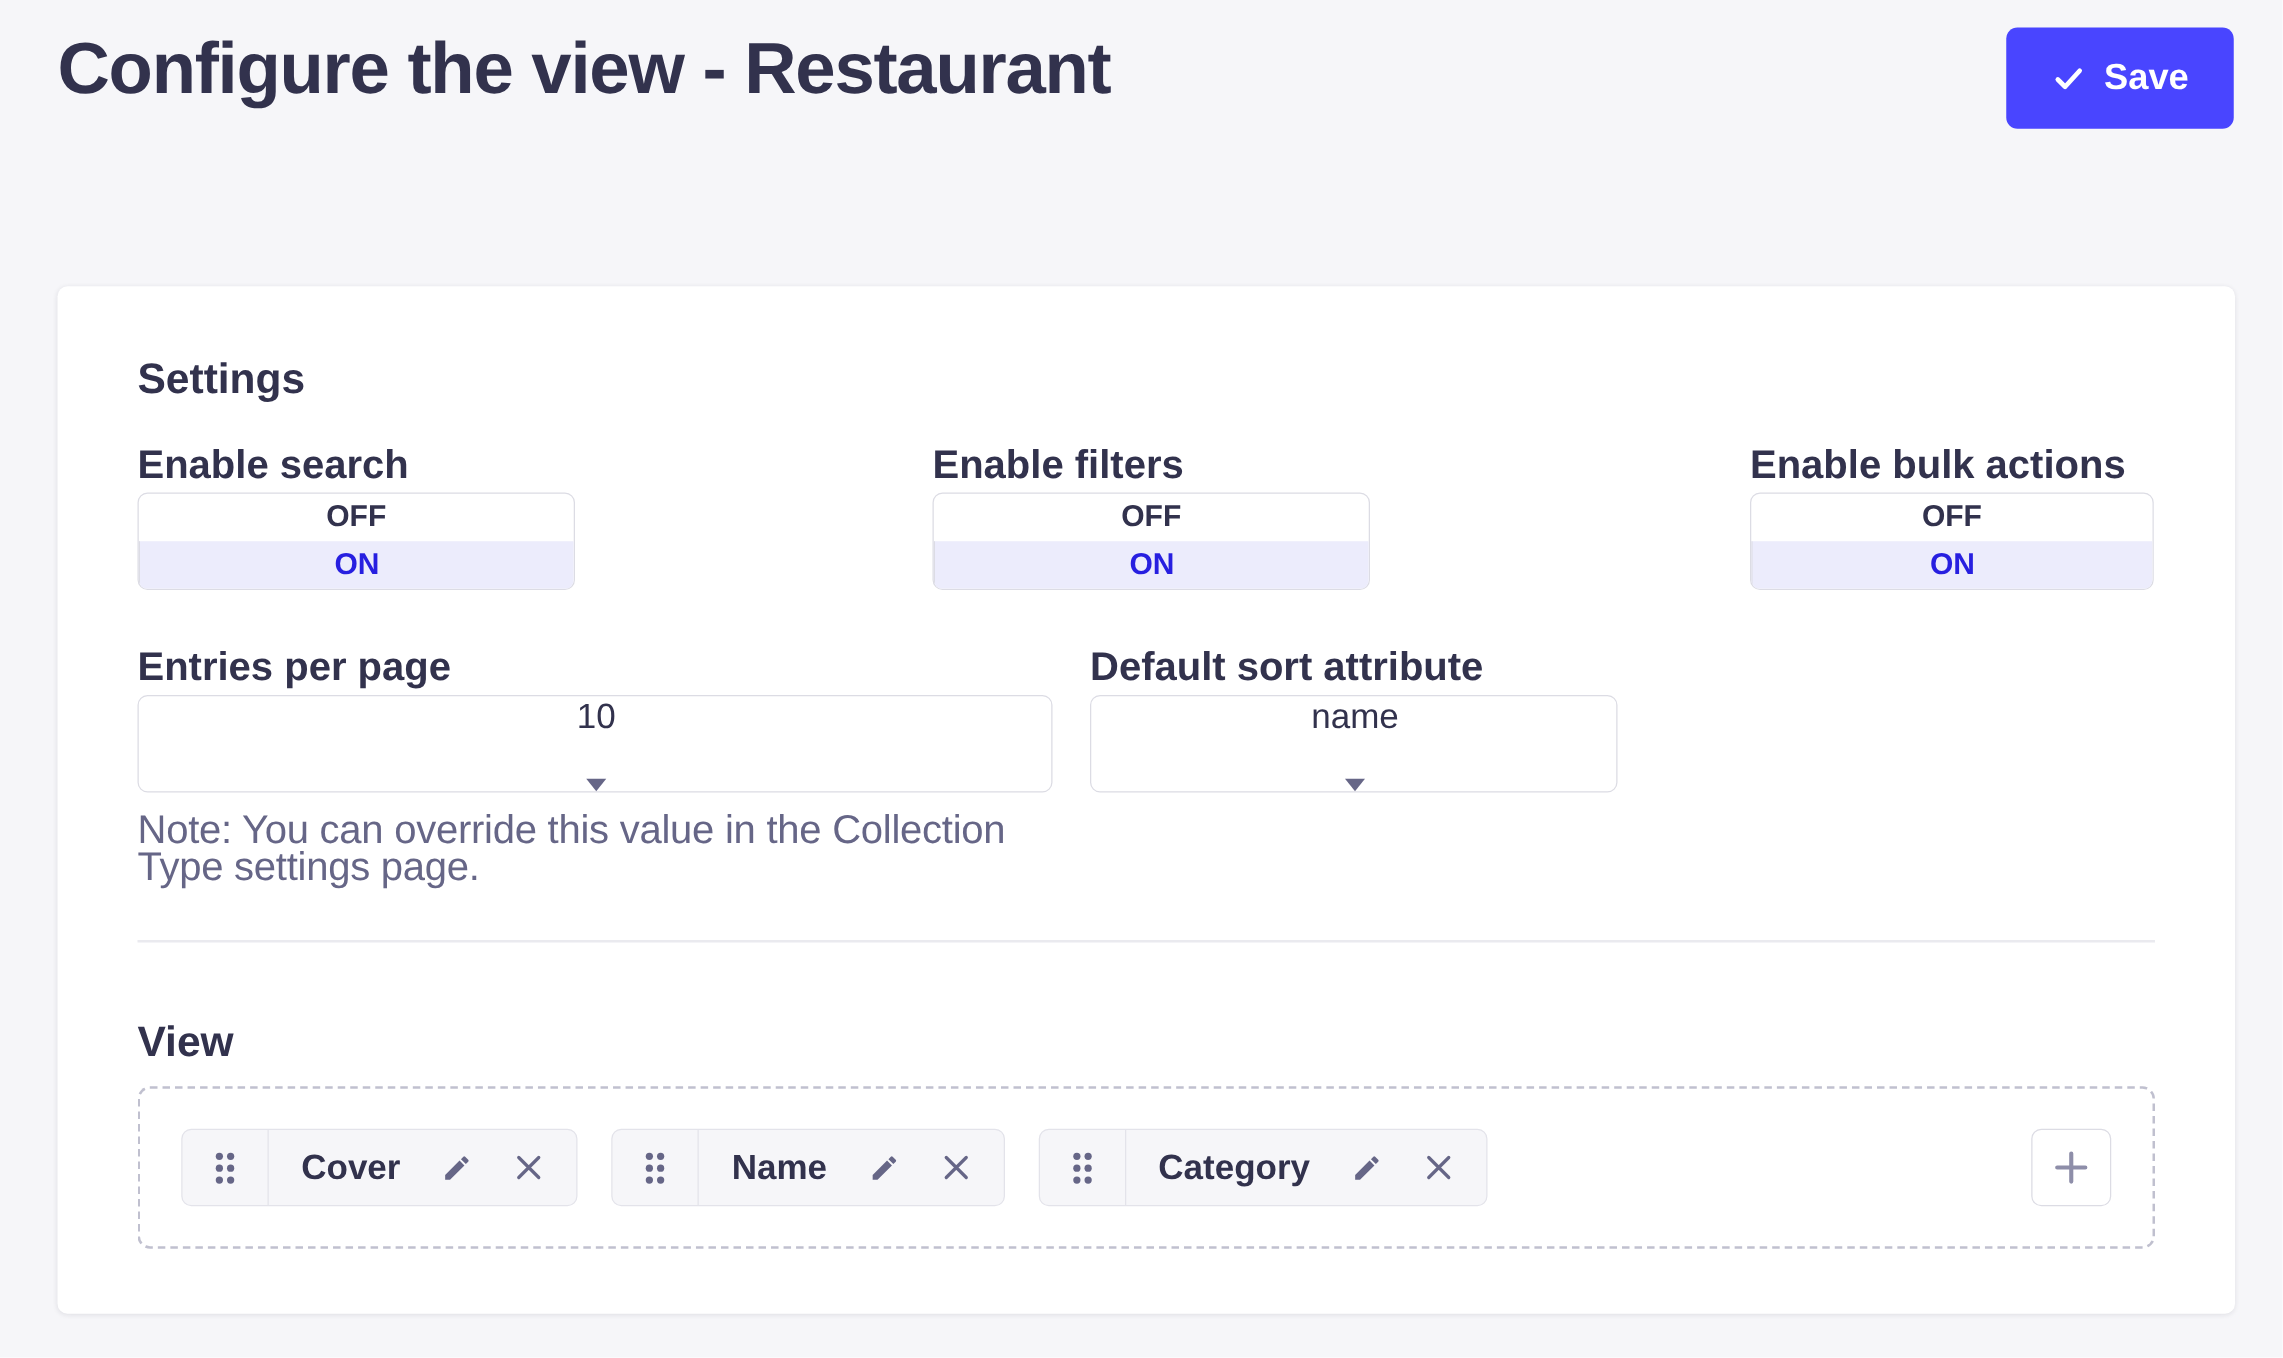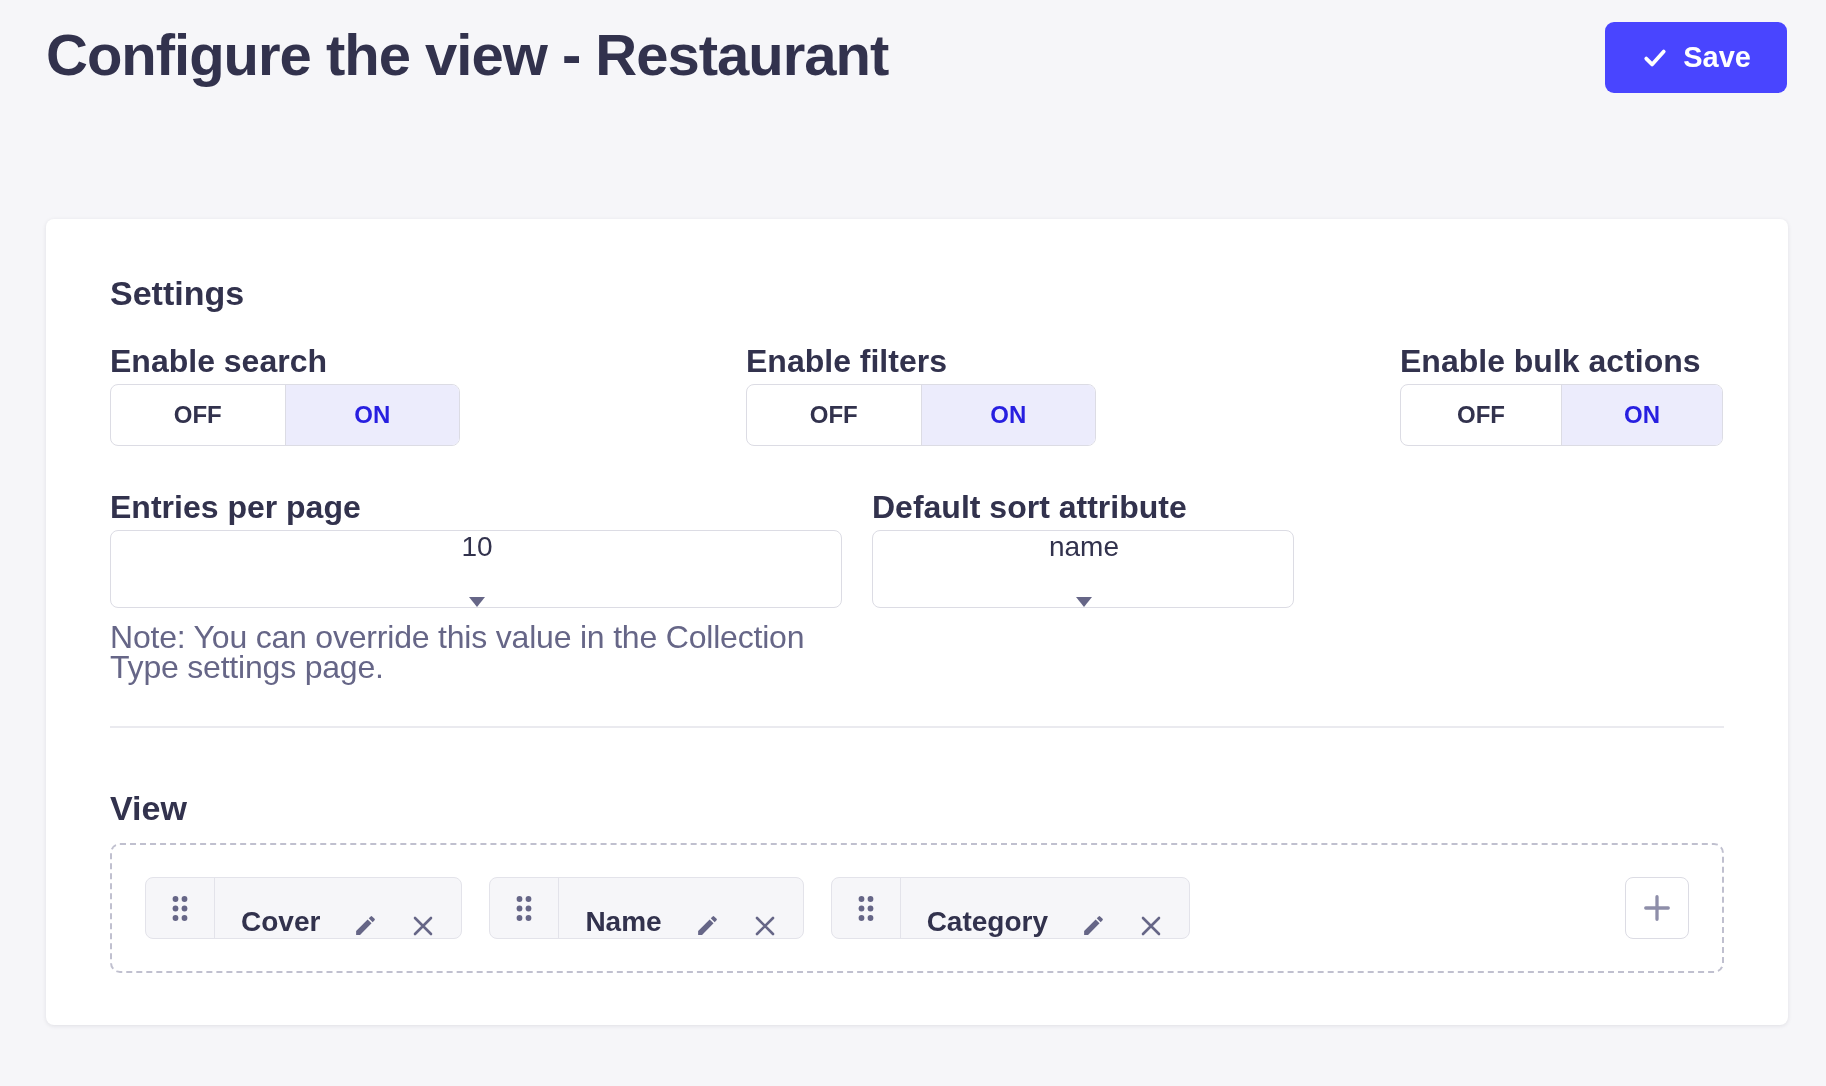--- a/index.html
+++ b/index.html
@@ -29,21 +29,21 @@
     padding:22px 39px 0 46px;
   }
   .page-title{
     font-size:58px;font-weight:bold;letter-spacing:-1px;line-height:1.15;color:var(--text);
   }
   .page-subtitle{
     margin-top:12px;font-size:28px;letter-spacing:-0.2px;color:var(--muted);line-height:34px;
   }
   .save-btn{
     display:flex;align-items:center;gap:14px;
-    height:71px;padding:0 36px;margin-top:0;
+    height:81px;padding:0 36px;margin-top:0;
     background:var(--primary);color:#fff;border:none;border-radius:9px;
     font-family:inherit;font-size:29px;font-weight:bold;cursor:pointer;
   }
   
   .card{
     margin:126px 38px 0 46px;
     background:#fff;border-radius:8px;
     box-shadow:0 1px 4px rgba(33,33,52,0.1);
     padding:56px 64px 52px;
   }
@@ -52,22 +52,22 @@
   }
   
   .toggle-row{
     display:grid;grid-template-columns:636px 654px 1fr;
     margin-top:34px;
   }
   .field-label{
     font-size:32px;font-weight:bold;color:var(--text);line-height:30px;margin-bottom:8px;
   }
   .toggle{
-    display:flex;width:350px;height:62px;
-    background:#fff;border:1px solid var(--border);border-radius:8px;overflow:hidden;
+    display:flex;width:350px;height:78px;
+    background:#fff;border:1px solid var(--border);border-radius:8px;overflow:hidden;flex-direction:column;
   }
   .toggle-col-3 .toggle{width:323px;}
   .toggle .seg{
     flex:1;display:flex;align-items:center;justify-content:center;
     background:transparent;border:none;cursor:pointer;
     font-family:inherit;font-size:24px;font-weight:bold;color:var(--text);
   }
   .toggle .seg.on{
     background:var(--on-bg);color:var(--on-text);border-left:1px solid var(--border);
   }
@@ -103,21 +103,21 @@
   .pill{
     display:flex;align-items:stretch;height:62px;
     background:var(--pill-bg);border:1px solid var(--pill-border);border-radius:8px;
     cursor:grab;
   }
   .pill-drag{
     width:69px;display:flex;align-items:center;justify-content:center;
     border-right:1px solid var(--pill-border);cursor:grab;
   }
   .pill-body{
-    display:flex;align-items:flex-end;gap:33px;padding:0 26px;
+    display:flex;align-items:center;gap:33px;padding:0 26px;
   }
   .pill-label{font-size:28px;font-weight:bold;color:var(--text);}
   .icon-btn{display:flex;align-items:center;cursor:pointer;background:none;border:none;padding:0;}
   .add-btn{
     margin-left:auto;
     width:64px;height:62px;flex:0 0 auto;
     display:flex;align-items:center;justify-content:center;
     background:#fff;border:1px solid var(--border);border-radius:8px;cursor:pointer;
   }
 </style>

